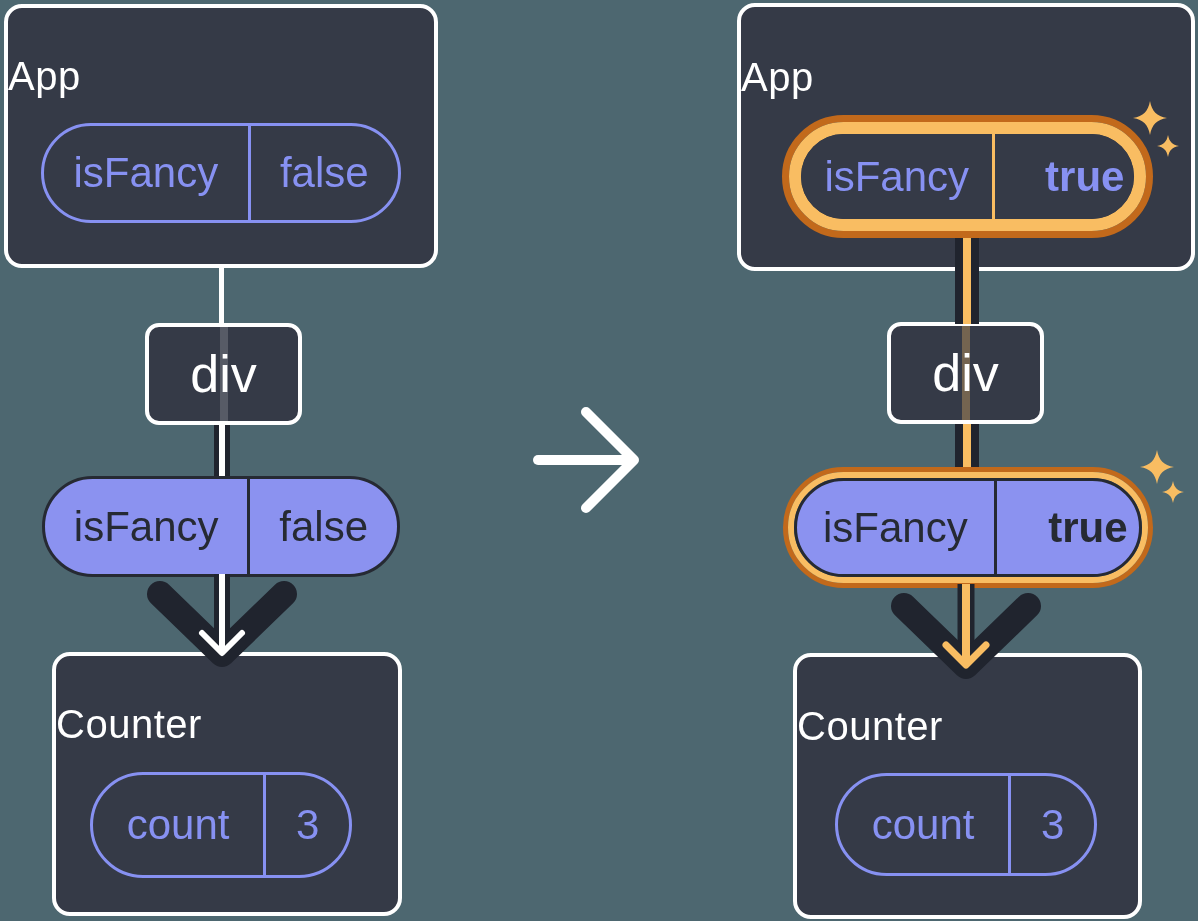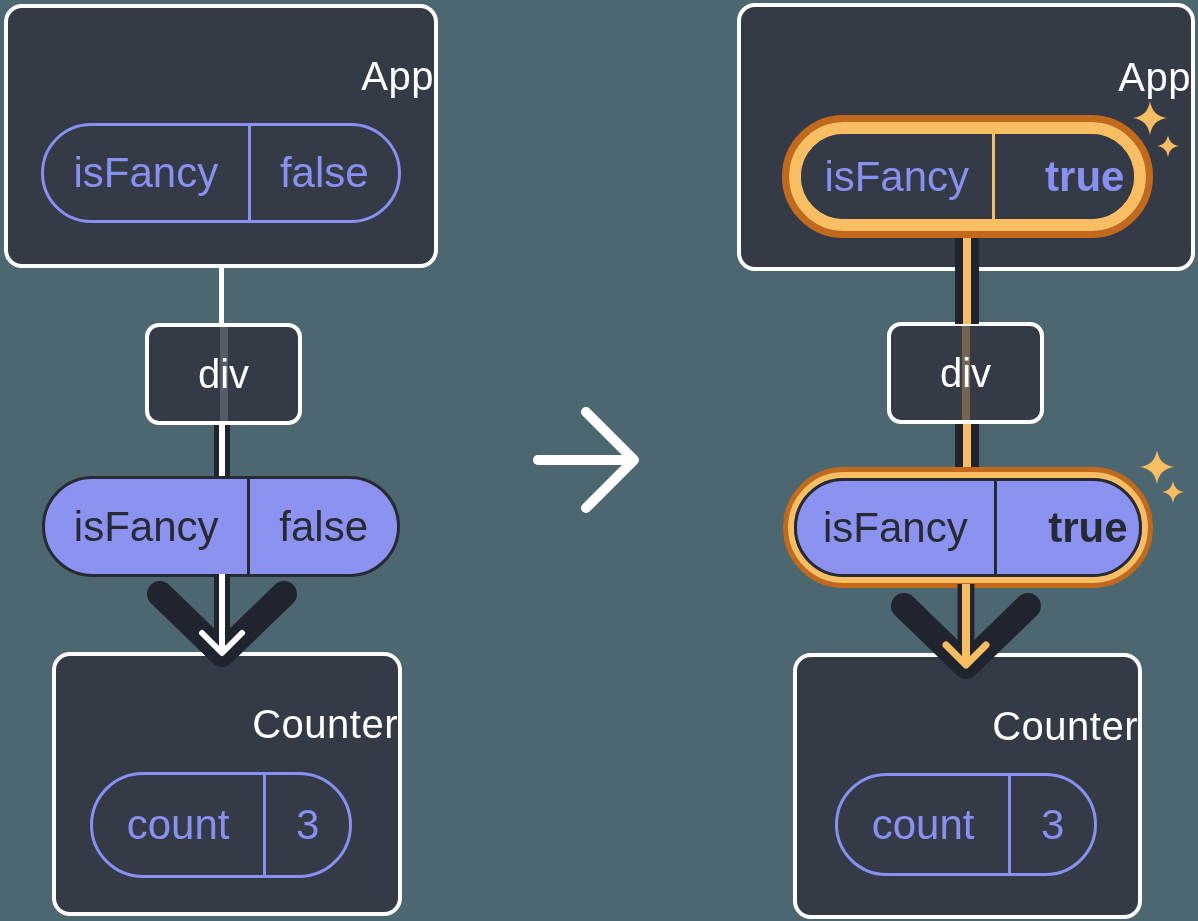--- a/index.html
+++ b/index.html
@@ -20,36 +20,36 @@
     border:4px solid #ffffff;
     border-radius:18px;
     box-sizing:border-box;
     z-index:2;
   }
   .card-title {
     color:#ffffff;
     font-size:40px;
     font-weight:500;
     line-height:48px;
-    text-align:right;
+    text-align:left;
     letter-spacing:0.5px;
   }
   .app-l      { left:4px;   top:4px;   width:434px; height:264px; }
   .app-l .card-title     { margin-top:44px; }
   .div-l      { left:145px; top:323px; width:157px; height:102px; border-radius:14px;
                 display:flex; align-items:center; justify-content:center; }
   .counter-l  { left:52px;  top:652px; width:350px; height:264px; }
   .counter-l .card-title { margin-top:44px; }
   .app-r      { left:737px; top:3px;   width:458px; height:268px; }
   .app-r .card-title     { margin-top:46px; }
   .div-r      { left:887px; top:322px; width:157px; height:102px; border-radius:14px;
                 display:flex; align-items:center; justify-content:center; }
   .counter-r  { left:793px; top:653px; width:349px; height:266px; }
   .counter-r .card-title { margin-top:45px; }
-  .div-label { color:#ffffff; font-size:40px; font-weight:500; position:relative; z-index:2; }
+  .div-label { color:#ffffff; font-size:52px; font-weight:500; position:relative; z-index:2; }
   .strip {
     position:absolute; top:0; bottom:0; left:50%;
     width:8px; transform:translateX(-50%);
     z-index:1;
   }
   .strip-white  { background:rgba(255,255,255,0.17); }
   .strip-orange { background:rgba(249,189,98,0.32); }
 
   
   .pill {

